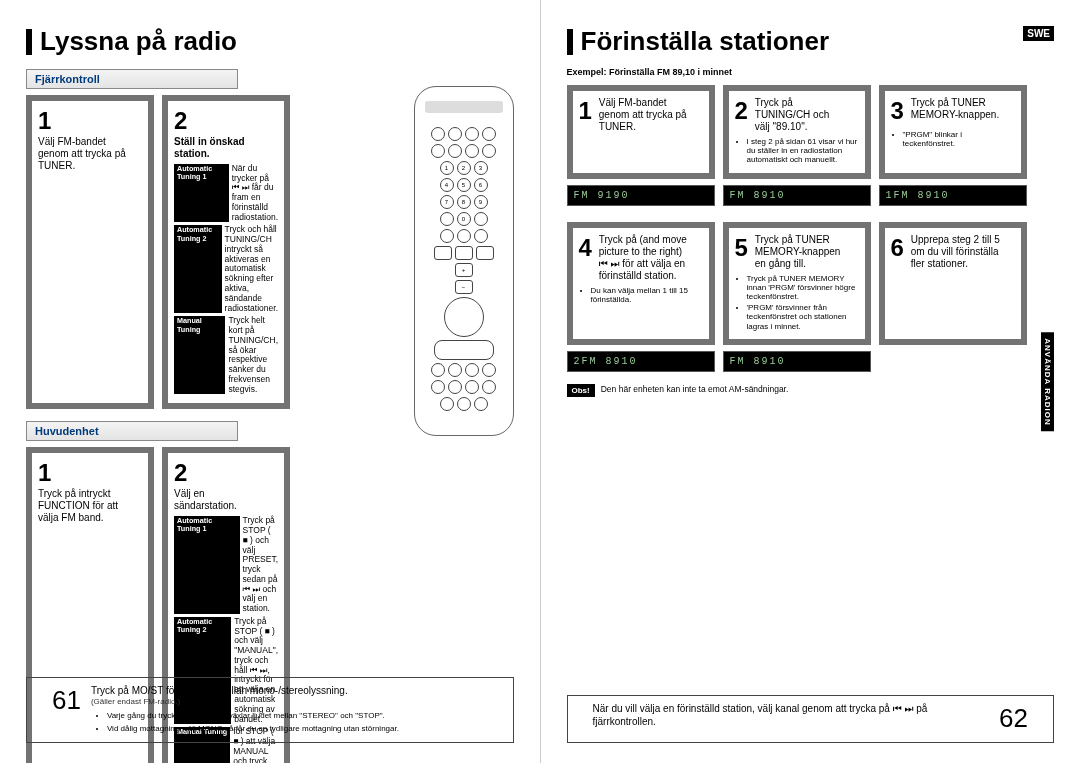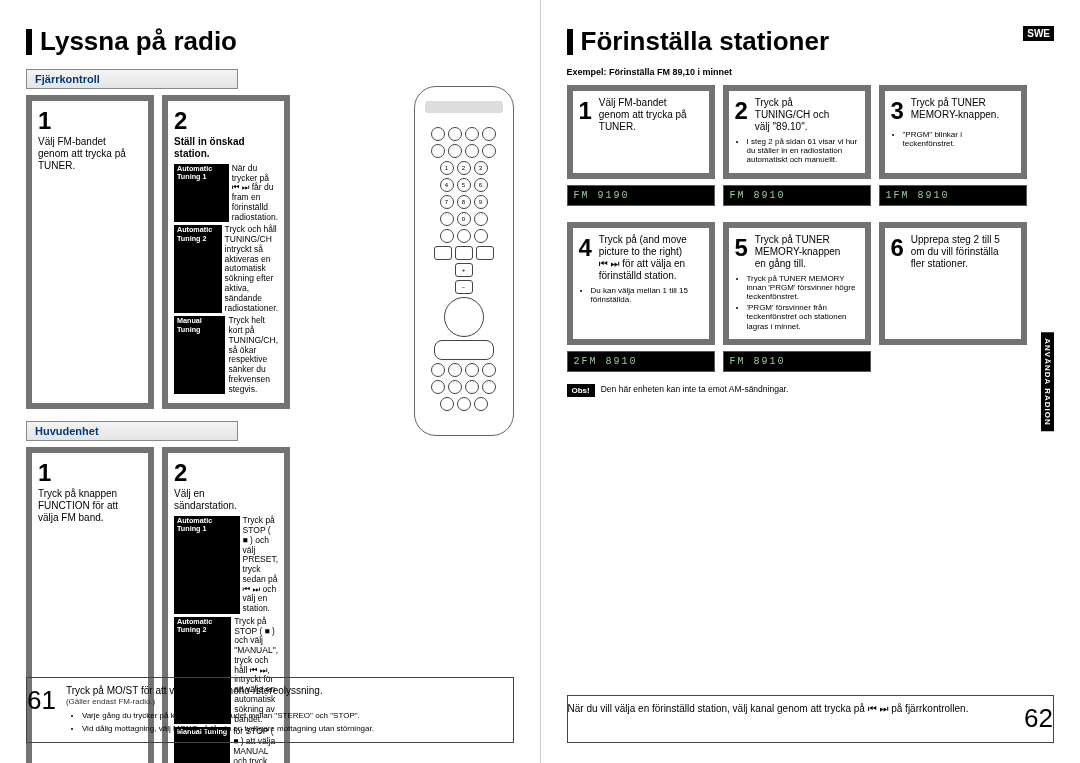--- a/index.html
+++ b/index.html
@@ -32,21 +32,21 @@
   .remote-buttons { position:absolute; top:40px; left:8px; right:8px; bottom:10px; display:flex; flex-direction:column; gap:3px; }
   .rb-row { display:flex; gap:3px; justify-content:center; }
   .rb { width:14px; height:14px; border:1px solid #444; border-radius:50%; font-size:6px; text-align:center; line-height:12px; }
   .rb.sq{ border-radius:3px; width:18px; }
   .rb.oval{ border-radius:8px; width:60px; height:20px; line-height:18px; font-size:7px; }
   .rb.big{ width:40px; height:40px; }
 
   .footer { position:absolute; bottom:20px; left:26px; right:26px; }
   .page-num { font-size:26px; font-weight:300; }
   .page-num.right { text-align:right; }
-  .footer-box { border:1px solid #444; padding:6px 0; font-size:10px; line-height:1.3; display:flex; gap:10px; }
+  .footer-box { border:1px solid #444; padding:6px 25px; font-size:10px; line-height:1.3; display:flex; gap:10px; }
   .bullets { font-size:8px; margin-top:4px; padding-left:10px; }
   .bullets li { list-style: disc; margin-left:6px; margin-bottom:2px; }
 
   .right-col { display:flex; flex-direction:column; }
   .example-line { font-size:9px; font-weight:bold; margin-bottom:8px; }
   .steps-grid { display:flex; flex-wrap:wrap; gap:8px; }
   .steps-grid .step { width:148px; min-height:56px; }
   .mini-bullets { font-size:8px; margin:4px 0 0 6px; }
   .mini-bullets li { list-style:disc; margin-left:6px; line-height:1.15; margin-bottom:2px; }
 
@@ -91,21 +91,21 @@
             </div>
         </div>
       </div>
     </div>
 
     <div class="section-label">Huvudenhet</div>
 
     <div class="step-row">
       <div class="step">
         <span class="step-num">1</span>
-        <span class="step-text">Tryck på knappen FUNCTION för att välja FM band.</span>
+        <span class="step-text">Tryck på intryckt FUNCTION för att välja FM band.</span>
       </div>
       <div class="step">
         <span class="step-num">2</span>
         <span class="step-text">Välj en sändarstation.</span>
         <div class="tuning-notes">
           <div class="note-line">
               <span class="tag">Automatic Tuning 1</span>
               <span class="note-text">Tryck på STOP ( ■ ) och välj PRESET, tryck sedan på ⏮ ⏭ och välj en station.</span>
             </div>
           <div class="note-line">

